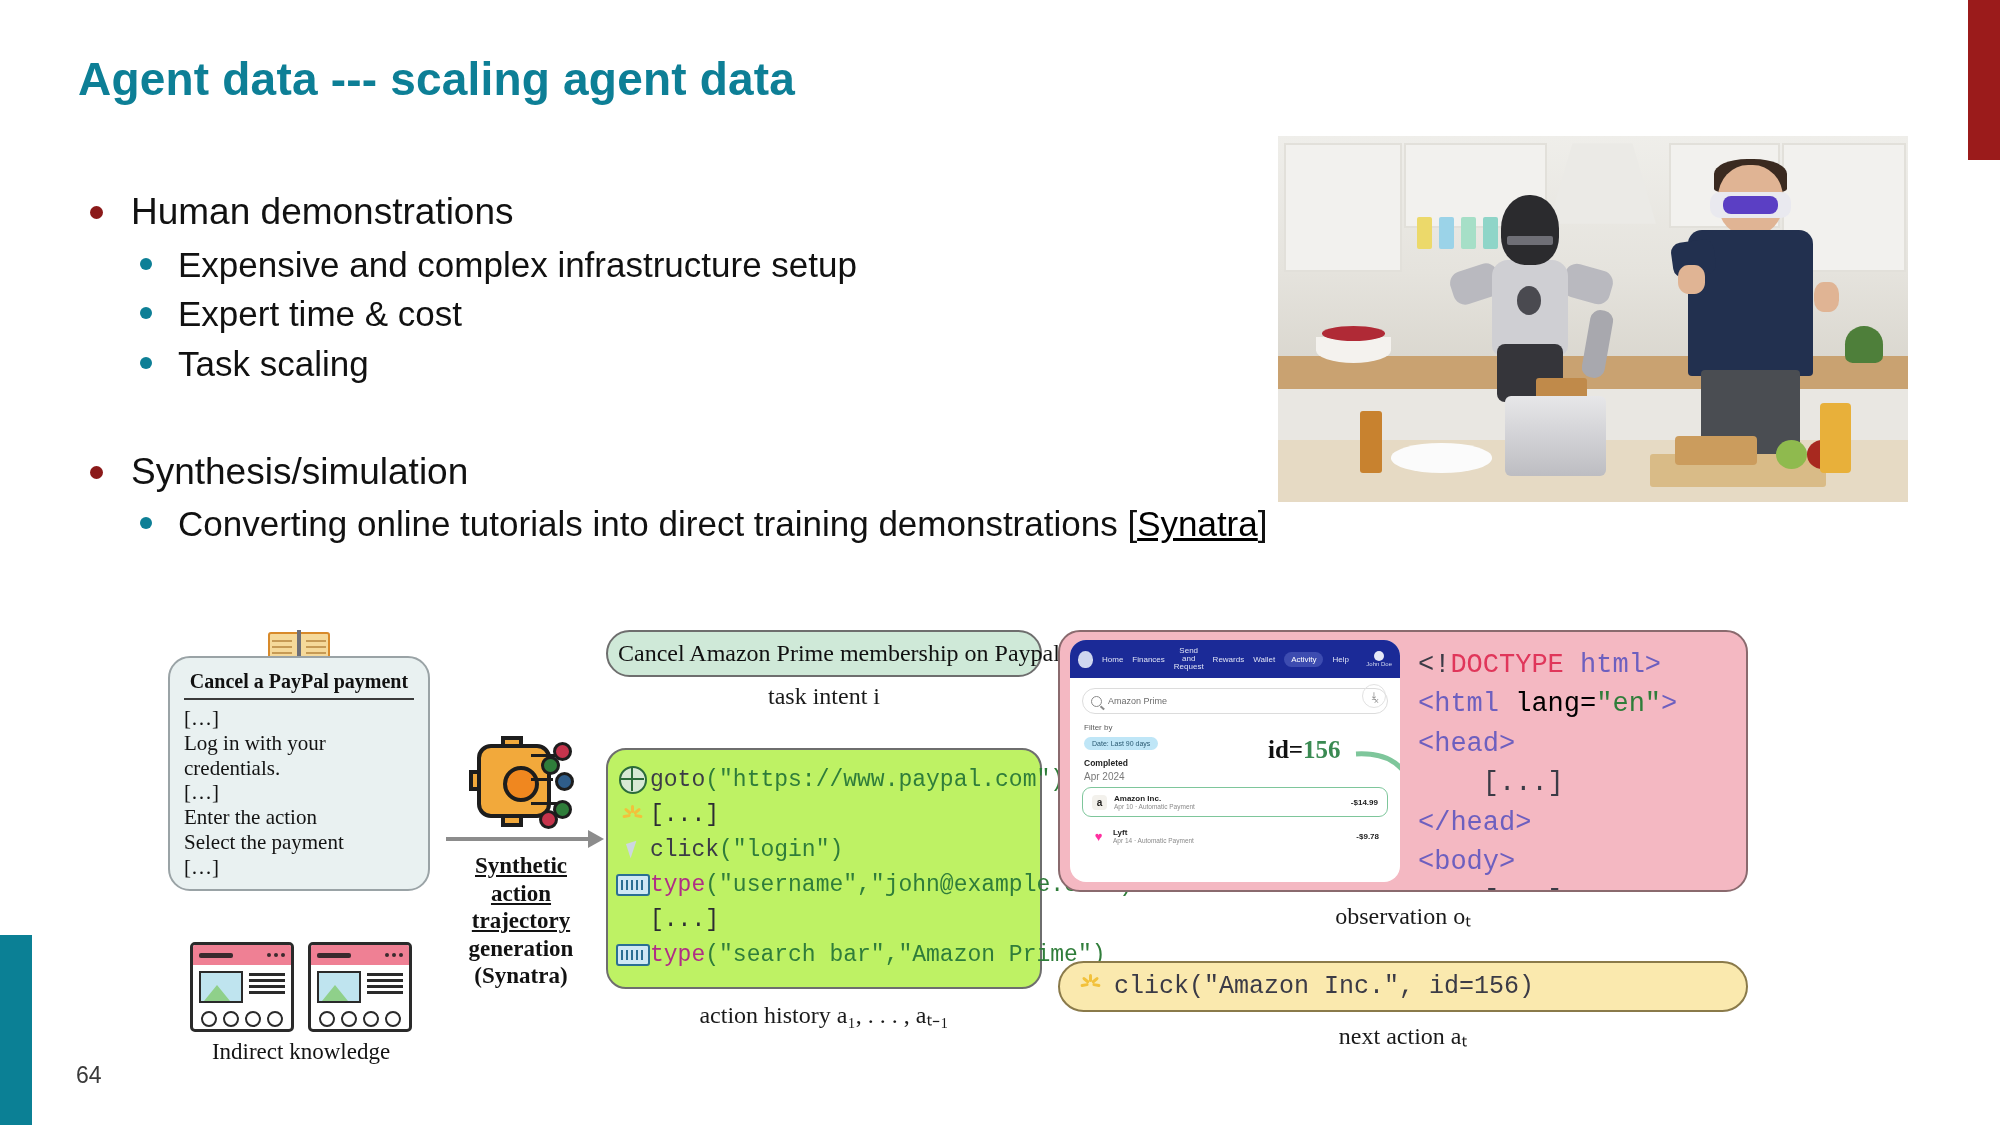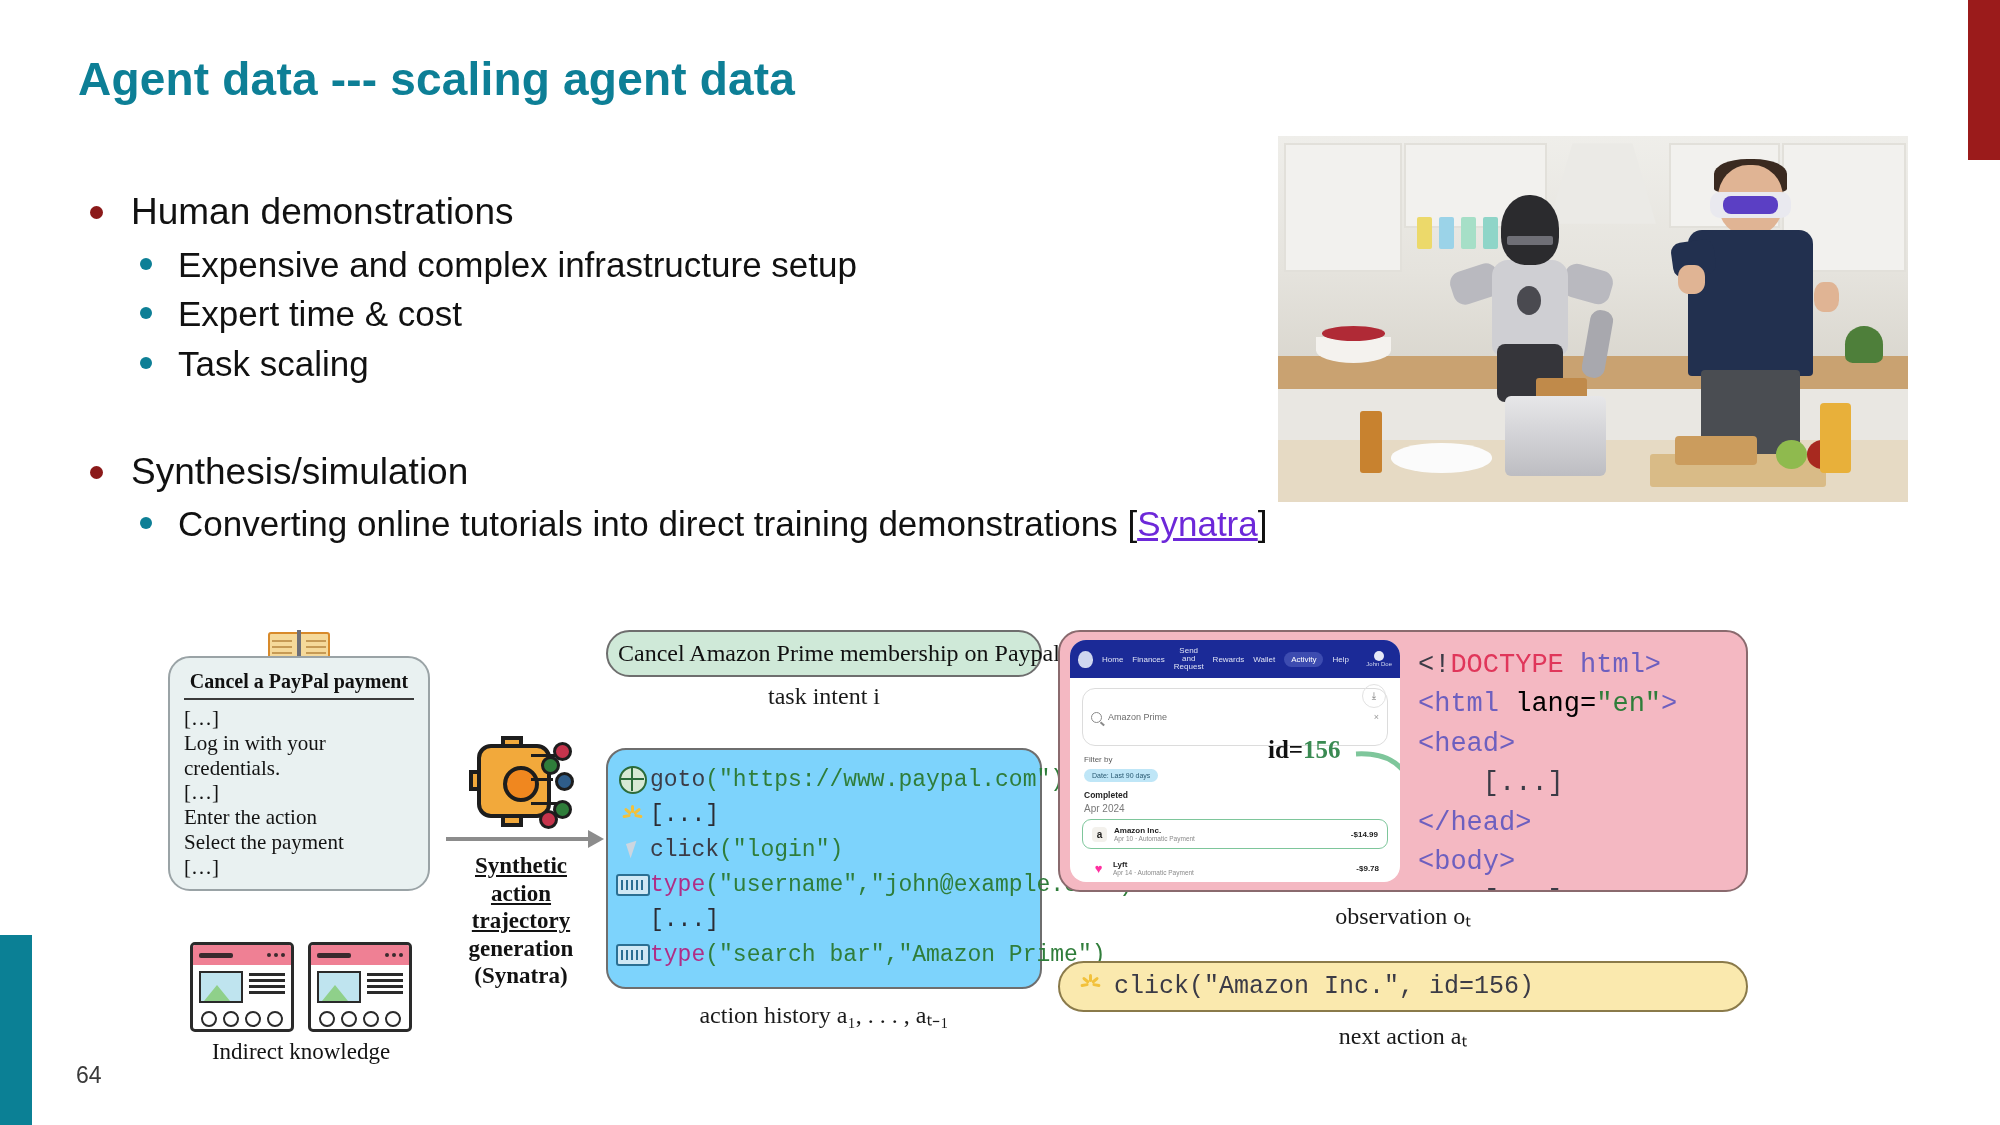--- a/index.html
+++ b/index.html
@@ -15,21 +15,21 @@
 
   
   .bullets{position:absolute;left:78px;top:188px;width:1180px;}
   .l1{display:flex;align-items:flex-start;margin:0 0 4px 0;}
   .l1 .dot{width:13px;height:13px;border-radius:50%;background:#8b1a1a;margin:18px 28px 0 12px;flex:none;}
   .l1 .txt{font-size:37px;color:#111;line-height:1.32;}
   .l2{display:flex;align-items:flex-start;margin:0 0 2px 0;padding-left:62px;}
   .l2 .dot{width:12px;height:12px;border-radius:50%;background:#0d7f96;margin:17px 26px 0 0;flex:none;}
   .l2 .txt{font-size:35px;color:#111;line-height:1.36;white-space:nowrap;}
   .spacer{height:58px;}
-  .lnk{color:#6d28d9;text-decoration:underline;}
+  .lnk{color:#000000;text-decoration:underline;}
 
   
   .photo{position:absolute;left:1278px;top:136px;width:630px;height:366px;overflow:hidden;background:#d9d4cc;}
   .ph-wall{position:absolute;left:0;top:0;width:100%;height:62%;background:linear-gradient(180deg,#efeeea 0%,#e5e3dd 60%,#dad7cf 100%);}
   .ph-cab{position:absolute;background:#f2f1ee;border:2px solid #e2e0da;}
   .ph-counter{position:absolute;left:0;top:60%;width:100%;height:9%;background:#c9a271;}
   .ph-lower{position:absolute;left:0;top:69%;width:100%;height:31%;background:#e9e7e2;}
   .ph-island{position:absolute;left:0;top:83%;width:100%;height:17%;background:#e6dac4;}
   .ph-hood{position:absolute;left:43%;top:2%;width:17%;height:22%;background:#ebeae6;clip-path:polygon(22% 0,78% 0,100% 100%,0 100%);}
   .ph-robot{position:absolute;left:27%;top:16%;width:26%;height:66%;}
@@ -109,21 +109,21 @@
   .synth-arrow{position:relative;height:22px;margin:4px 0 2px 0;}
   .synth-arrow .shaft{position:absolute;left:0;top:9px;width:146px;height:4px;background:#8c8c8c;}
   .synth-arrow .head{position:absolute;left:142px;top:2px;width:0;height:0;border-top:9px solid transparent;border-bottom:9px solid transparent;border-left:16px solid #8c8c8c;}
   .synth-txt{font-family:"Liberation Serif",serif;font-size:23px;font-weight:bold;color:#121212;line-height:1.2;}
   .synth-txt span{display:block;}
   .synth-txt .u{text-decoration:underline;}
 
   
   .mid{position:absolute;left:438px;top:0;width:436px;}
   .pill-green{background:#cfe9d8;border:2.5px solid #6e6e6e;border-radius:24px;padding:8px 10px;text-align:center;font-family:"Liberation Serif",serif;font-size:24px;color:#111;white-space:nowrap;}
-  .code-blue{margin-top:38px;background:#7dd3fc;border:2.5px solid #6e6e6e;border-radius:20px;padding:13px 8px 14px 8px;}
+  .code-blue{margin-top:38px;background:#bef264;border:2.5px solid #6e6e6e;border-radius:20px;padding:13px 8px 14px 8px;}
   .cl{display:flex;align-items:center;font-family:"Liberation Mono",monospace;font-size:23px;line-height:1.52;white-space:nowrap;}
   .cl .ico{width:34px;flex:none;display:flex;align-items:center;justify-content:center;}
   .fn{color:#3b3b46;}
   .fn-pink{color:#b02d86;}
   .str{color:#2f7d3a;}
   .dots{color:#2c2c33;}
   .globe{width:24px;height:24px;border:2.5px solid #2b6b3a;border-radius:50%;position:relative;background:#d7e9d5;}
   .globe:before{content:"";position:absolute;left:10px;top:-1px;width:2px;height:24px;background:#2b6b3a;}
   .globe:after{content:"";position:absolute;left:-1px;top:10px;width:24px;height:2px;background:#2b6b3a;}
   .kbd{width:30px;height:18px;background:#cfe8f5;border:2px solid #2b6f93;border-radius:3px;position:relative;}
@@ -138,21 +138,21 @@
   .obs{position:relative;display:flex;background:#f4b8c2;border:2.5px solid #8a6a6e;border-radius:22px;overflow:hidden;height:258px;}
   .pp-app{width:330px;background:#fff;border-radius:16px;margin:8px 0 8px 10px;overflow:hidden;position:relative;}
   .pp-nav{height:38px;background:#1b2a97;display:flex;align-items:center;padding:0 8px;gap:9px;}
   .pp-logo{width:15px;height:17px;background:#cfd6ef;border-radius:50% 50% 45% 45%;flex:none;}
   .pp-nav .it{font-size:8px;color:#dfe3f5;white-space:nowrap;}
   .pp-nav .it.act{background:#3d4cb0;border-radius:9px;padding:3px 7px;color:#fff;}
   .pp-nav .it.multi{line-height:1.02;text-align:center;}
   .pp-user{margin-left:auto;display:flex;flex-direction:column;align-items:center;}
   .pp-user .av{width:10px;height:10px;background:#e6e9f7;border-radius:50%;}
   .pp-user .nm{font-size:6px;color:#cfd6ef;}
-  .pp-search{margin:10px 12px 0 12px;height:24px;border:1px solid #dcdcdc;border-radius:13px;display:flex;align-items:center;padding:16px 8px;gap:6px;}
+  .pp-search{margin:10px 12px 0 12px;height:24px;border:1px solid #dcdcdc;border-radius:13px;display:flex;align-items:center;padding:0 8px;gap:6px;}
   .mag{width:9px;height:9px;border:1.5px solid #8a8a8a;border-radius:50%;position:relative;flex:none;}
   .mag:after{content:"";position:absolute;right:-4px;bottom:-3px;width:5px;height:1.5px;background:#8a8a8a;transform:rotate(42deg);}
   .pp-search .q{font-size:9px;color:#6c6c6c;}
   .pp-search .x{margin-left:auto;font-size:9px;color:#9a9a9a;}
   .pp-dl{position:absolute;right:14px;top:44px;width:22px;height:22px;border:1px solid #e2e2e2;border-radius:50%;display:flex;align-items:center;justify-content:center;font-size:10px;color:#6a6a6a;}
   .pp-fb{margin:9px 0 0 14px;font-size:8px;color:#5b5b5b;}
   .pp-chip{margin:5px 0 0 14px;display:inline-block;background:#bfe6f7;border-radius:9px;padding:3px 8px;font-size:7px;color:#2a5a72;}
   .pp-sec{margin:8px 0 0 14px;font-size:8.5px;font-weight:bold;color:#222;}
   .pp-mon{margin:3px 0 0 14px;font-size:10px;color:#7a7a7a;}
   .pp-tx{margin:5px 12px 0 12px;border-radius:9px;display:flex;align-items:center;padding:6px 9px;}

